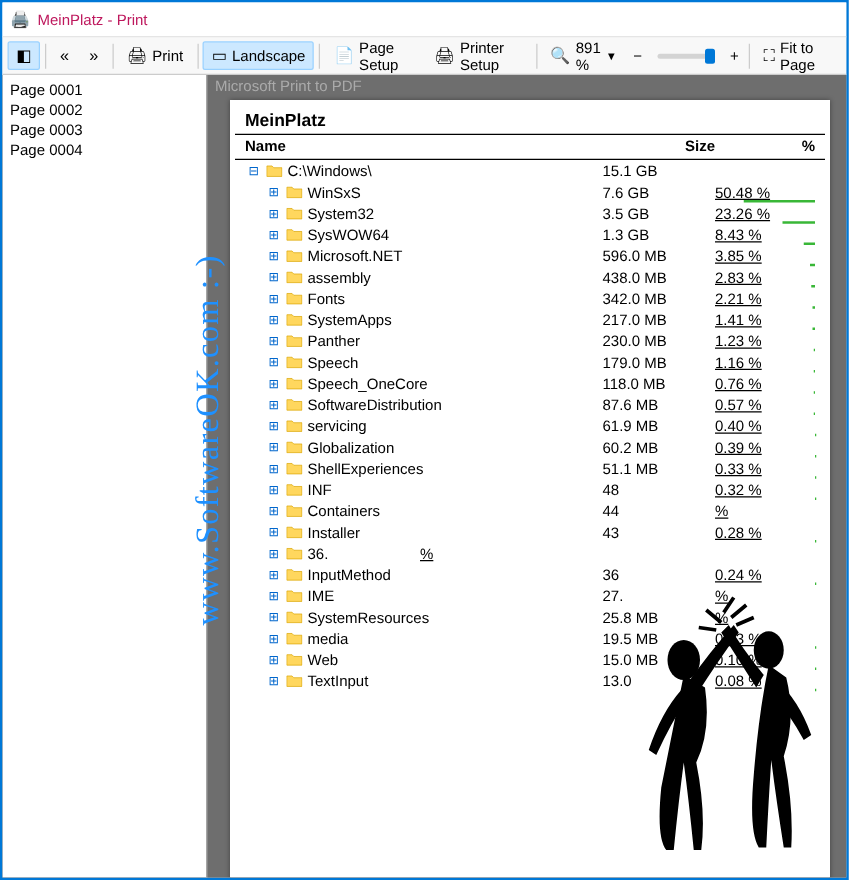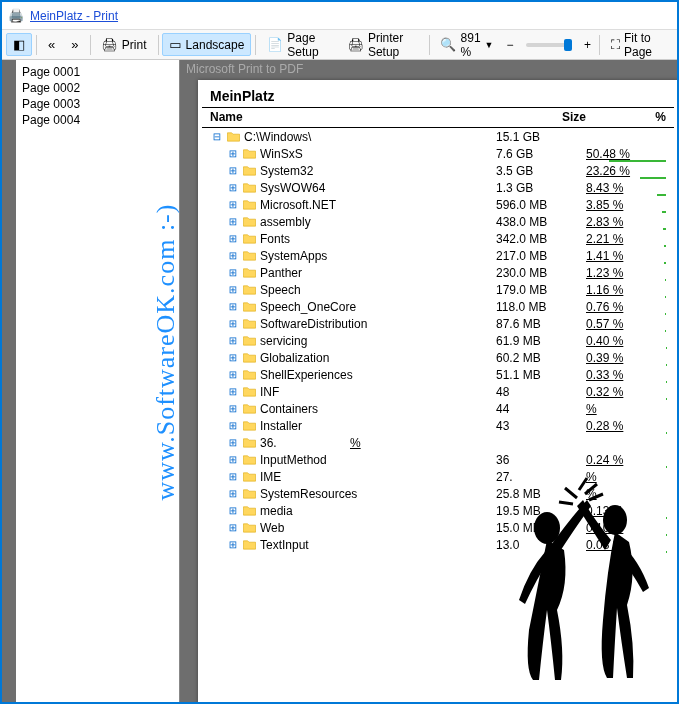--- a/index.html
+++ b/index.html
@@ -1,26 +1,26 @@
 <!DOCTYPE html>
 <html><head>
 <meta charset="utf-8">
 <style>
 * { box-sizing: border-box; margin: 0; padding: 0; }
 body { font-family: "Segoe UI", Tahoma, sans-serif; font-size: 12px; overflow: hidden; }
 .window { width: 679px; height: 704px; border: 2px solid #0078d7; background: #fff; display: flex; flex-direction: column; position: relative; }
 .titlebar { height: 28px; background: #fff; border-bottom: 1px solid #ddd; display: flex; align-items: center; padding: 0 6px; gap: 6px; }
 .titlebar-icon { width: 16px; height: 16px; font-size: 13px; }
-.titlebar-text { font-size: 12px; color: #1d4ed8; text-decoration: underline; }
+.titlebar-text { font-size: 12px; color: #be185d; }
 .toolbar { height: 30px; background: #f8f8f8; border-bottom: 1px solid #ccc; display: flex; align-items: center; padding: 0 4px; gap: 2px; }
 .btn { display: flex; align-items: center; padding: 3px 6px; gap: 4px; cursor: pointer; border: 1px solid transparent; border-radius: 2px; font-size: 12px; }
 .btn.active { background: #cce8ff; border-color: #99d1ff; }
 .sep { width: 1px; height: 20px; background: #ccc; margin: 0 2px; }
 .icon { display: inline-block; font-size: 13px; }
-.content { flex: 1; display: flex; overflow: hidden; background: #6e6e6e; padding-left: 14px; }
+.content { flex: 1; display: flex; overflow: hidden; background: #6e6e6e; }
 .sidebar { width: 164px; background: #fff; border-right: 1px solid #888; padding: 4px 6px; }
 .page-link { font-size: 12px; color: #000; padding: 1px 0; cursor: pointer; }
 .preview-area { flex: 1; background: #6e6e6e; position: relative; overflow: hidden; }
 .preview-header { color: #aaa; padding: 2px 6px; font-size: 12px; position: absolute; top: 0; left: 0; }
 .page { background: #fff; margin: 20px 0 0 18px; width: 480px; min-height: 660px; box-shadow: 0 0 4px rgba(0,0,0,0.4); padding: 8px 4px; }
 .page-title { font-size: 14px; font-weight: bold; padding: 0 8px 3px; border-bottom: 1px solid #000; }
 .table-header { display: flex; font-weight: bold; font-size: 12px; padding: 2px 8px 3px; border-bottom: 1px solid #000; }
 .col-name { flex: 1; }
 .col-size { width: 90px; text-align: right; }
 .col-pct { width: 80px; text-align: right; }

